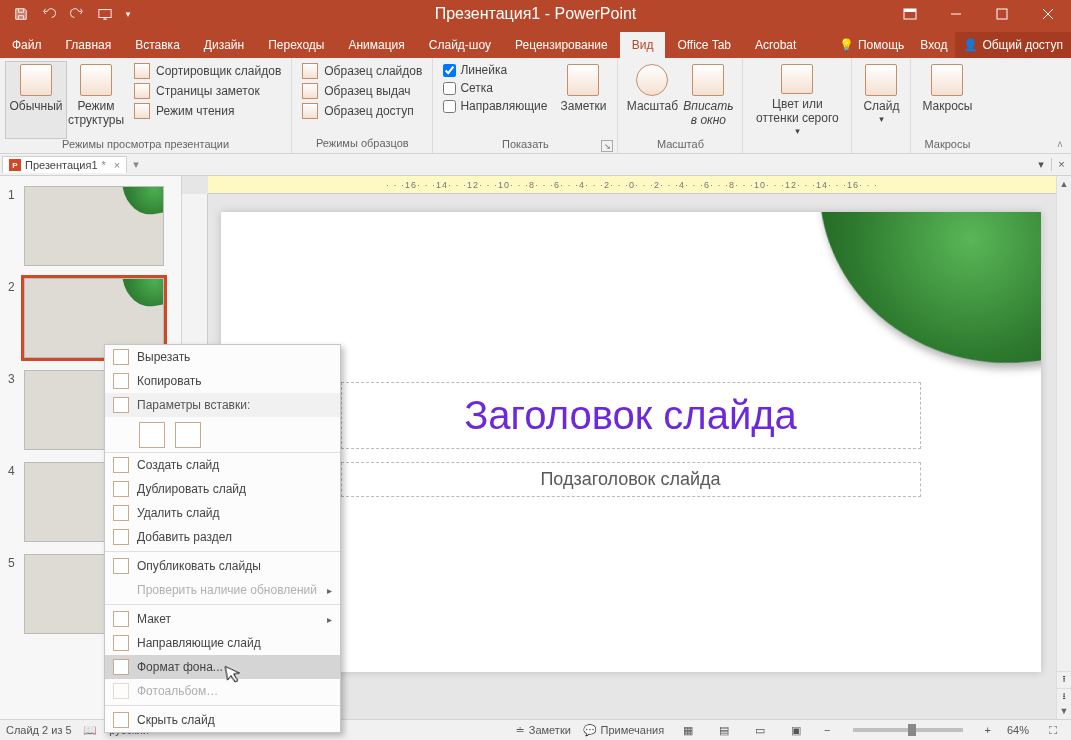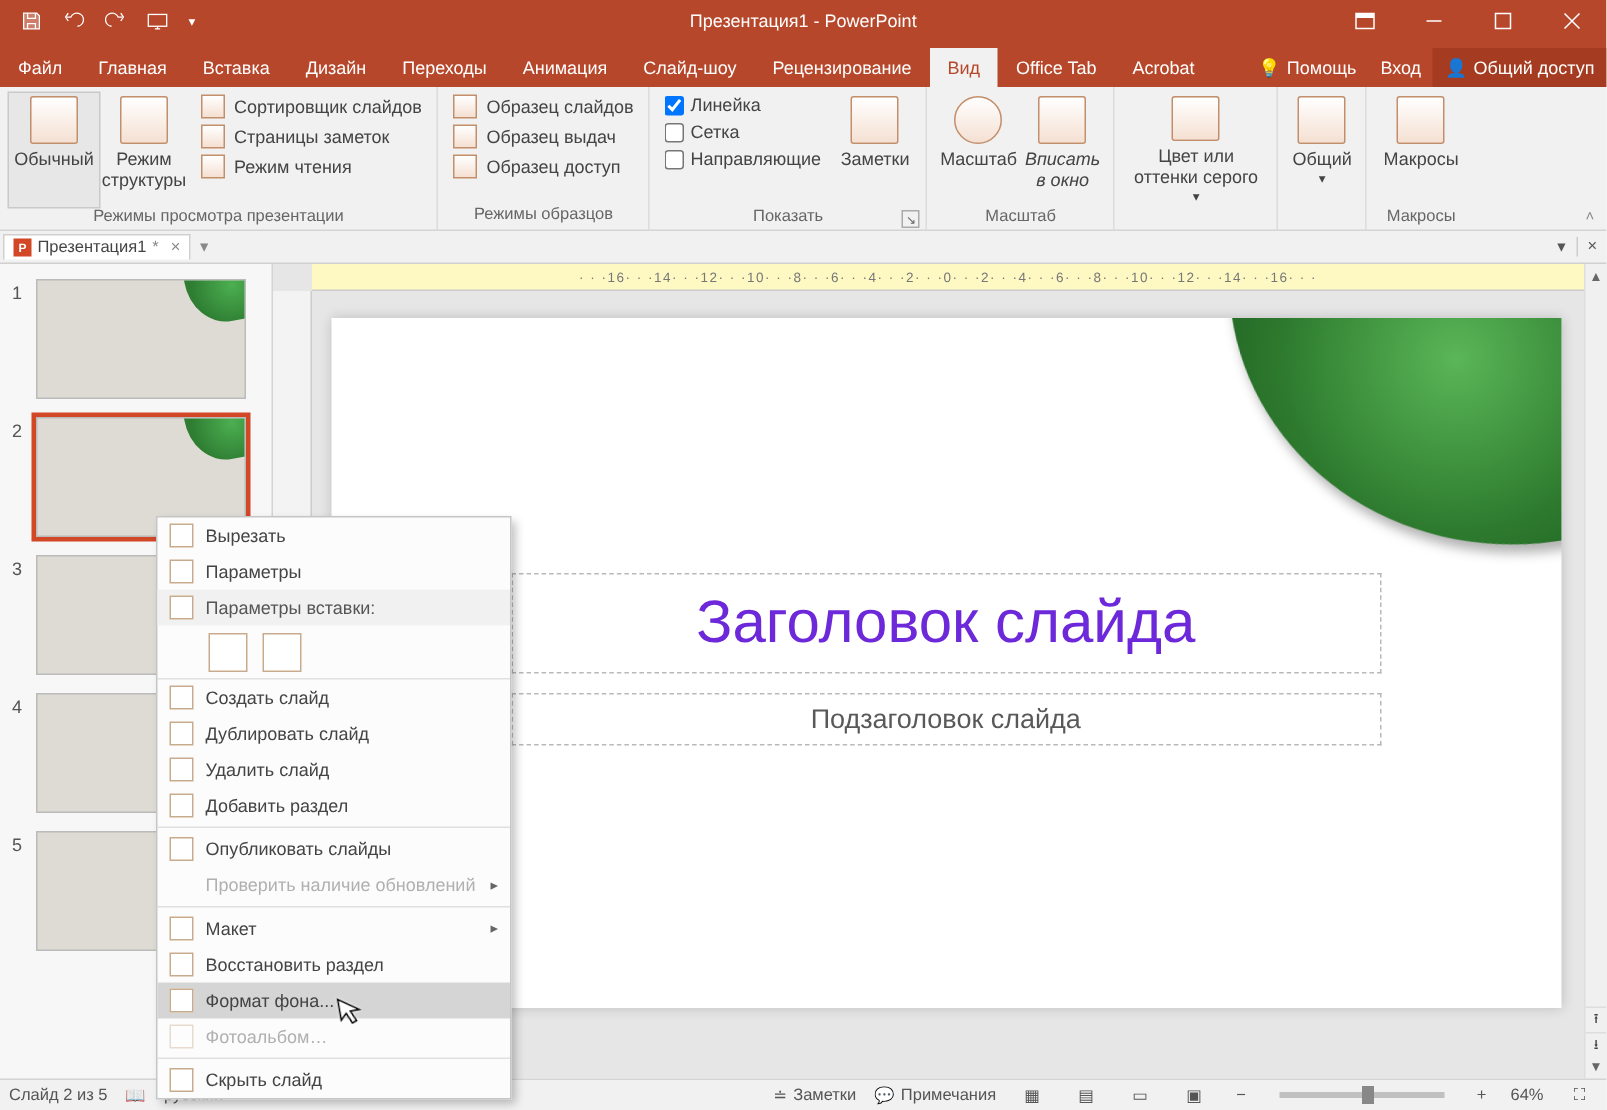--- a/index.html
+++ b/index.html
@@ -2,21 +2,21 @@
 <html><head>
 <meta charset="utf-8">
 <style>
 * { margin:0; padding:0; box-sizing:border-box; font-family:"Segoe UI",Tahoma,sans-serif; user-select:none; }
 body { width:1071px; height:740px; background:#fff; overflow:hidden; position:relative; font-size:12px; color:#444; }
 
 
 .titlebar { height:28px; background:#B7472A; display:flex; align-items:center; color:#fff; position:relative; }
 .titlebar .qat { display:flex; align-items:center; padding-left:8px; gap:2px; }
 .titlebar .qat .qbtn { width:26px; height:26px; display:flex; align-items:center; justify-content:center; cursor:pointer; }
-.titlebar .wtitle { position:absolute; left:50%; transform:translateX(-50%); font-size:12px; }
+.titlebar .wtitle { position:absolute; left:50%; transform:translateX(-50%); font-size:16px; }
 .titlebar .wcontrols { margin-left:auto; display:flex; }
 .titlebar .wcontrols .wc { width:46px; height:28px; display:flex; align-items:center; justify-content:center; cursor:pointer; }
 
 
 .ribbon-tabs { height:30px; background:#B7472A; display:flex; align-items:flex-end; color:#fff; font-size:12px; }
 .ribbon-tabs .tab { padding:6px 12px; cursor:pointer; white-space:nowrap; }
 .ribbon-tabs .tab.active { background:#F1F1F1; color:#B7472A; }
 .ribbon-tabs .rspacer { flex:1; }
 .ribbon-tabs .rright { display:flex; align-items:center; color:#fff; }
 .ribbon-tabs .rright .rbtn { padding:6px 8px; cursor:pointer; display:flex; align-items:center; gap:4px; }
@@ -280,21 +280,21 @@
           <span style="font-size:9px;">▾</span>
         </div>
     </div>
     <div class="group-label"></div>
   </div>
 
   <div class="group">
     <div class="group-row">
       <div class="bigbtn" style="width:46px;">
           <div class="icon"></div>
-          <span>Общий</span>
+          <span>Слайд</span>
           <span style="font-size:9px;">▾</span>
         </div>
     </div>
     <div class="group-label"></div>
   </div>
 
   <div class="group" style="border-right:none;">
     <div class="group-row">
       <div class="bigbtn" style="width:60px;">
           <div class="icon"></div>
@@ -381,21 +381,21 @@
   </div>
 </div>
 
 <div class="ctx">
   <div class="row">
       <div class="ric"></div>
       <span>Вырезать</span>
     </div>
   <div class="row">
       <div class="ric"></div>
-      <span>Параметры</span>
+      <span>Копировать</span>
     </div>
   <div class="hdr">
       <div class="ric"></div>
       <span class="lab">Параметры вставки:</span>
     </div>
   <div class="pasteopts">
     <div class="po"></div>
     <div class="po"></div>
   </div>
   <div class="row">
@@ -425,21 +425,21 @@
       <span class="arrow">▸</span>
     </div>
   <div class="sep"></div>
   <div class="row">
       <div class="ric"></div>
       <span>Макет</span>
       <span class="arrow">▸</span>
     </div>
   <div class="row">
       <div class="ric"></div>
-      <span>Восстановить раздел</span>
+      <span>Направляющие слайд</span>
     </div>
   <div class="row hov">
       <div class="ric"></div>
       <span>Формат фона...</span>
     </div>
   <div class="row disabled">
       <div class="ric" style="opacity:.4"></div>
       <span>Фотоальбом…</span>
     </div>
   <div class="sep"></div>

